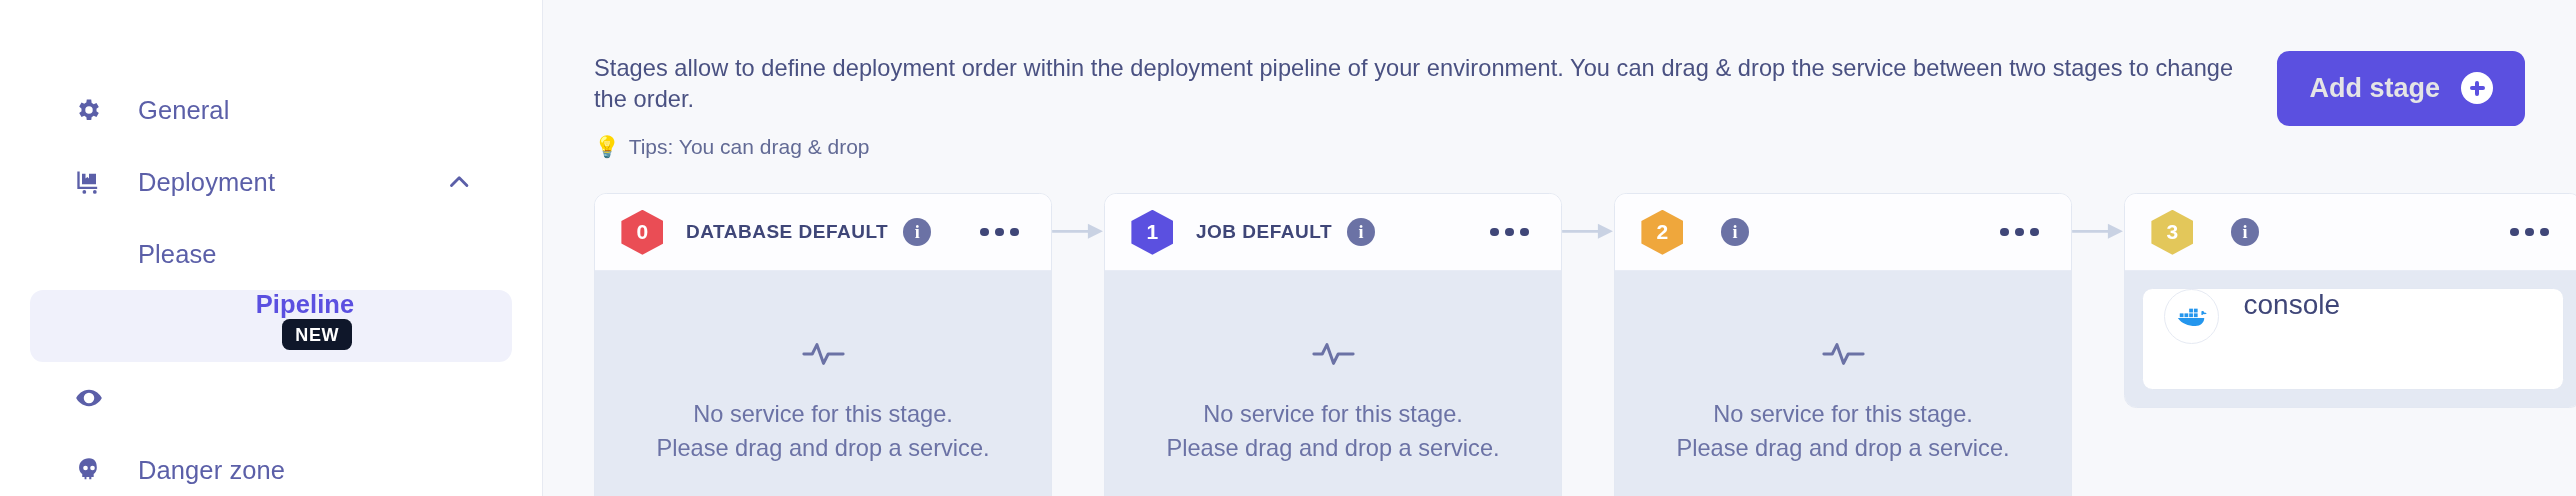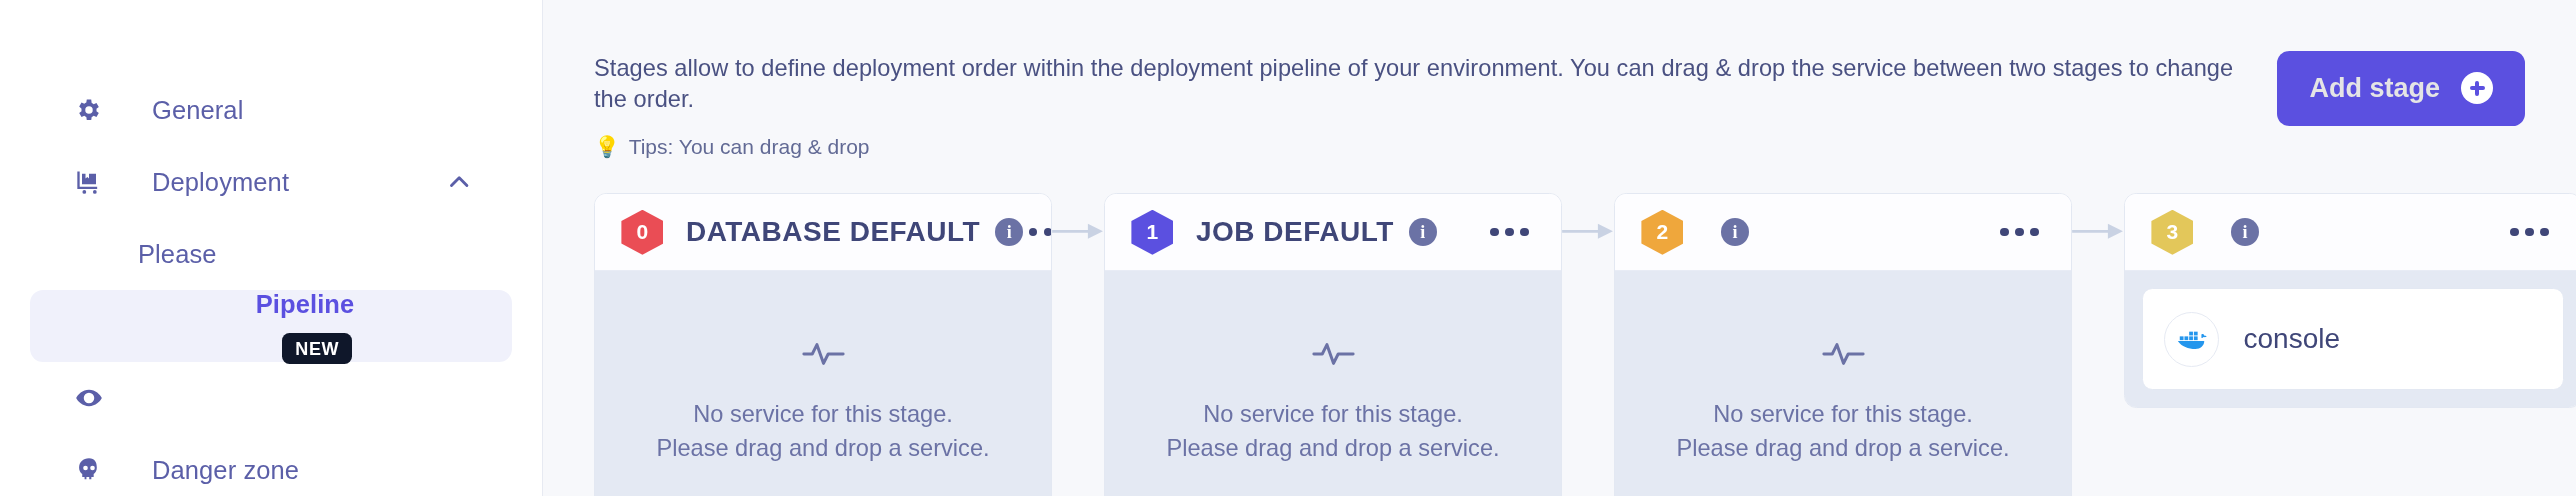--- a/index.html
+++ b/index.html
@@ -18,21 +18,20 @@
     border-right: 1.9px solid #e7eaf2;
     padding-top: 74px;
     position: relative;
   }
   .nav-item {
     display: flex; align-items: center;
     height: 72px; padding: 0 40px;
     margin: 0 30px;
     border-radius: 13.2px;
     cursor: pointer;
-    gap: 14px;
   }
   .nav-item .nav-icon {
     width: 38px; flex: 0 0 38px;
     display: flex; align-items: center; justify-content: center;
     color: #5b5fa8; margin-right: 30px;
   }
   .nav-label {
     font-size: 25.5px; color: #5b5fa8; font-weight: 400;
     letter-spacing: 0.1px; white-space: nowrap;
   }
@@ -108,21 +107,21 @@
     border-bottom: 1.9px solid #e8ecf5;
   }
   .hex {
     width: 42px; height: 45px; flex: 0 0 42px;
     display: flex; align-items: center; justify-content: center;
     color: #fff; font-size: 21px; font-weight: 700;
     clip-path: polygon(50% 0%, 100% 25%, 100% 75%, 50% 100%, 0% 75%, 0% 25%);
     margin-right: 22.6px;
   }
   .stage-title {
-    font-size: 28px; font-weight: 700; color: #3f4678;
+    font-size: 19px; font-weight: 700; color: #3f4678;
     letter-spacing: 0.5px; white-space: nowrap;
   }
   .info-icon {
     width: 28px; height: 28px; flex: 0 0 28px;
     border-radius: 50%; background: #6b72a5;
     color: #fff; font-size: 18px; font-weight: 700;
     display: flex; align-items: center; justify-content: center;
     font-family: "Liberation Serif", serif;
     margin-left: 15px;
   }
@@ -143,21 +142,21 @@
     align-items: stretch; justify-content: flex-start;
   }
   .pulse-icon { color: #6b72a5; margin-bottom: 24.5px; }
   .empty-text {
     font-size: 23.6px; color: #6b72a5; text-align: center;
     line-height: 1.44; font-weight: 400;
   }
   .service-card {
     background: #fff; border: 1.9px solid #e3e8f2;
     border-radius: 10.4px;
-    height: 102px; display: flex; align-items: center;
+    height: 102px; display: flex; align-items: flex-start;
     padding: 0 21px; gap: 24.5px;
   }
   .svc-logo {
     width: 55px; height: 55px; flex: 0 0 55px;
     border-radius: 50%; border: 1.9px solid #e6eaf3;
     background: #fff;
     display: flex; align-items: center; justify-content: center;
   }
   .svc-name { font-size: 28px; color: #3f4678; font-weight: 400; }
   .connector {

